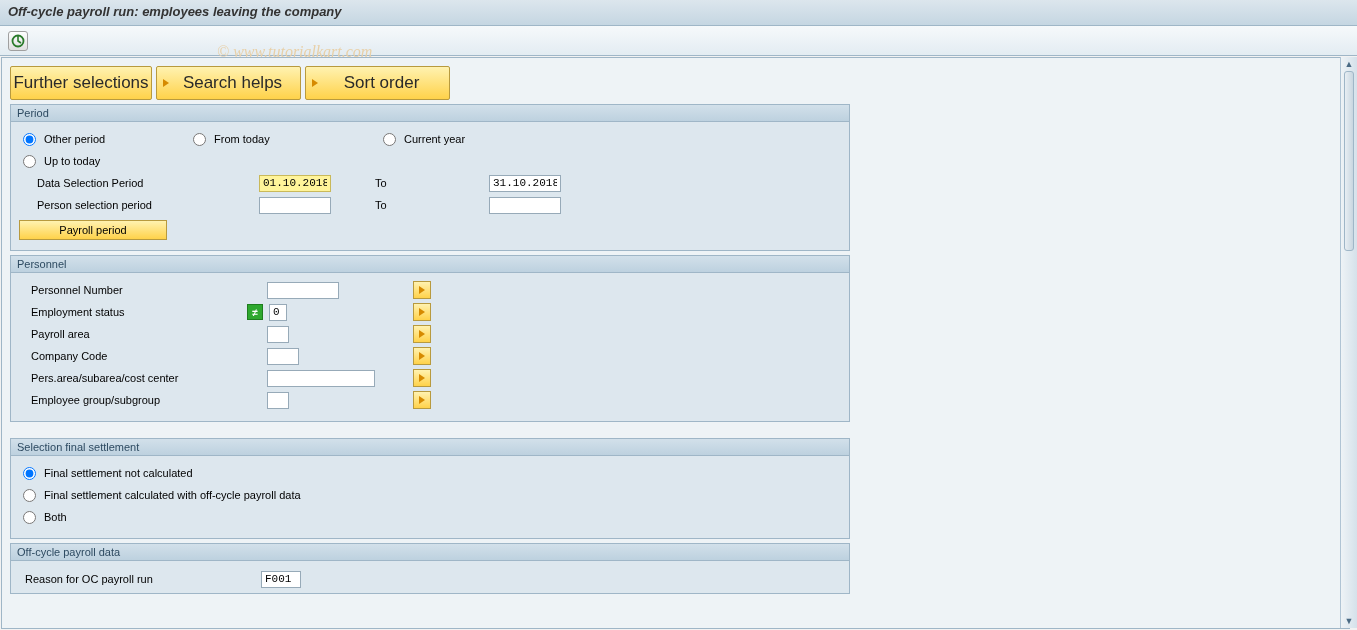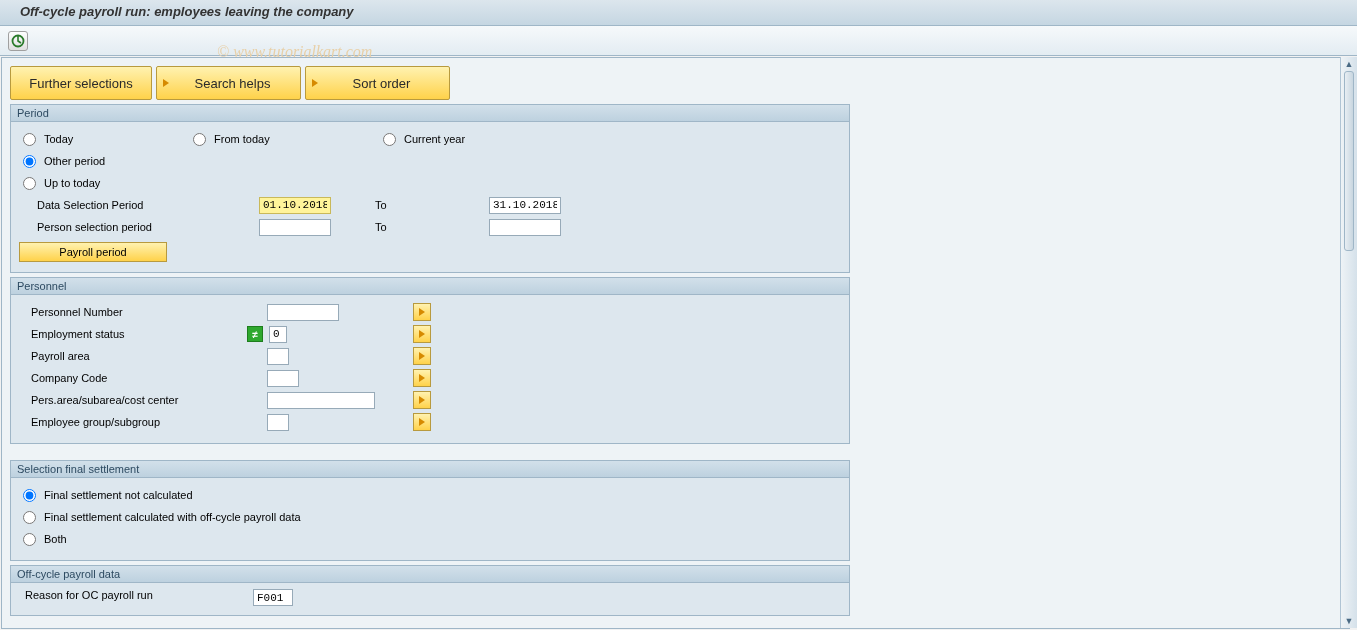--- a/index.html
+++ b/index.html
@@ -8,21 +8,21 @@
     height: 630px;
     font-family: Arial, sans-serif;
     font-size: 11px;
     background: #f2f2f2;
     overflow: hidden;
   }
   .title-bar {
     background: linear-gradient(to bottom, #dce6ed 0%, #c5d6e2 100%);
     border-bottom: 1px solid #9fb6c7;
     height: 26px;
-    padding: 4px 20px;
+    padding: 4px 8px;
     font-style: italic;
     font-weight: bold;
     font-size: 13px;
     color: #333;
   }
   .toolbar {
     background: linear-gradient(to bottom, #f6f9fb 0%, #e3ecf2 100%);
     border-bottom: 1px solid #9fb6c7;
     height: 30px;
     padding: 4px 8px;
@@ -93,21 +93,21 @@
     height: 20px;
     padding: 16px 10px;
     background: linear-gradient(to bottom, #fff2b0 0%, #ffd24a 100%);
     border: 1px solid #b89a3e;
     border-radius: 2px;
     display: flex;
     align-items: center;
     justify-content: center;
     gap: 6px;
     cursor: pointer;
-    font-size: 13px;
+    font-size: 17px;
     color: #2a2a2a;
     white-space: nowrap;
   }
   .sap-button.w1 { width: 142px; justify-content: center; }
   .sap-button.w2 { width: 145px; justify-content: flex-end; padding-left:6px;}
   .arrow-yellow {
     display:inline-block;
     width:0; height:0;
     border-top:4px solid transparent;
     border-bottom:4px solid transparent;
@@ -195,22 +195,22 @@
     width:18px; height:18px;
     background: linear-gradient(to bottom, #fff2b0 0%, #ffd24a 100%);
     border: 1px solid #b89a3e;
     display:flex;
     align-items:center;
     justify-content:center;
     cursor:pointer;
   }
   .oc-row {
     display:flex;
-    align-items:flex-start;
-    gap: 0;
+    align-items:center;
+    gap: 8px;
     height: 24px;
     padding-left: 6px;
   }
   .oc-label { width: 228px; }
 </style>
 </head>
 <body>
 
 <div class="title-bar">
   <span>Off-cycle payroll run: employees leaving the company</span>
@@ -241,24 +241,20 @@
       <span class="arrow-yellow"></span>
       <span style="flex:1;text-align:center">Sort order</span>
     </div>
   </div>
 
   <div class="groupbox">
     <div class="groupbox-title">Period</div>
     <div class="groupbox-body">
       <div class="radio-cols">
         <div class="rc-col">
-          <div class="radio-row">
-              <input type="radio" name="pr" style="">
-              <span>Today</span>
-            </div>
           <div class="radio-row">
               <input type="radio" name="pr" checked="" style="">
               <span>Other period</span>
             </div>
           <div class="radio-row">
               <input type="radio" name="pr" style="">
               <span>Up to today</span>
             </div>
         </div>
         <div class="rc-col2">

